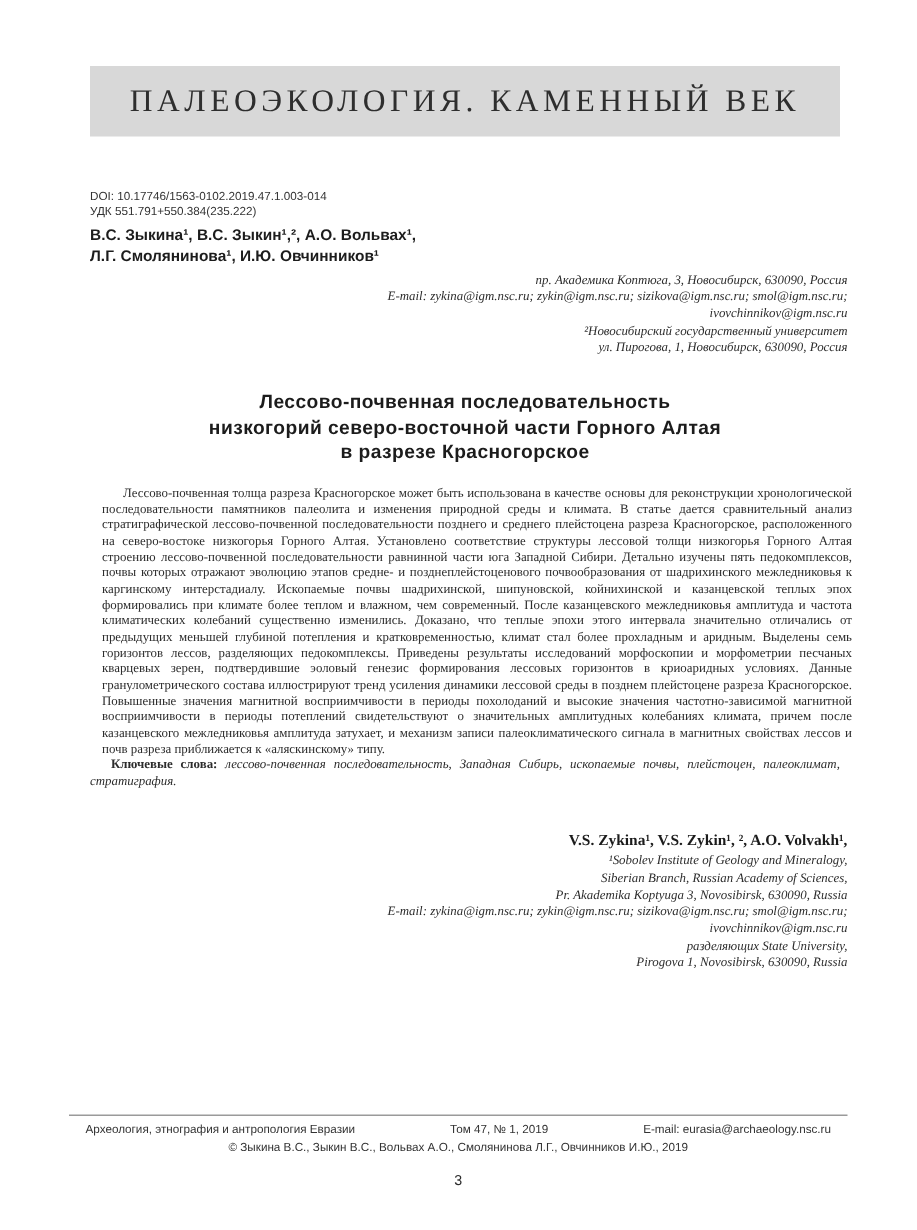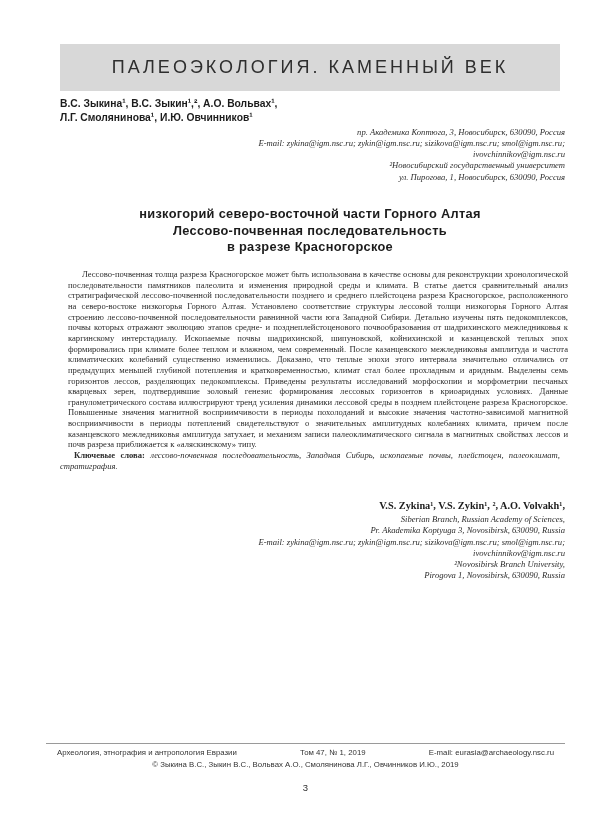--- a/index.html
+++ b/index.html
@@ -12,22 +12,22 @@
     overflow:hidden;
   }
   
   .banner{
     margin:44px 51px 0 60px;
     height:47px;
     background:#d8d8d8;
     display:flex;align-items:center;justify-content:center;
   }
   .banner .banner-title{
-    font-family:Liberation Sans, sans-serif;
-    font-size:18px;
+    font-family:Liberation Serif, serif;
+    font-size:21px;
     letter-spacing:3px;
     color:#2e2e2e;
     white-space:nowrap;
   }
   
   .meta{
     margin:35px 51px 0 60px;
     font-family:"Liberation Sans",sans-serif;
     font-size:7.8px;line-height:9.6px;color:#333;
   }
@@ -109,56 +109,61 @@
 </style>
 </head>
 <body>
 
 <div class="page">
 
   <header class="banner" style="background: rgb(216, 216, 216);">
     <span class="banner-title" style="color: rgb(46, 46, 46);">ПАЛЕОЭКОЛОГИЯ. КАМЕННЫЙ ВЕК</span>
   </header>
 
+  <div class="meta">
+    <div>DOI: 10.17746/1563-0102.2019.47.1.003-014</div>
+    <div>УДК 551.791+550.384(235.222)</div>
+  </div>
 
   <div class="authors-ru">
     <div>В.С. Зыкина¹, В.С. Зыкин¹,², А.О. Вольвах¹,</div>
     <div>Л.Г. Смолянинова¹, И.Ю. Овчинников¹</div>
   </div>
 
   <div class="affil">
     <div>пр. Академика Коптюга, 3, Новосибирск, 630090, Россия</div>
     <div>E-mail: zykina@igm.nsc.ru; zykin@igm.nsc.ru; sizikova@igm.nsc.ru; smol@igm.nsc.ru;</div>
     <div>ivovchinnikov@igm.nsc.ru</div>
     <div>²Новосибирский государственный университет</div>
     <div>ул. Пирогова, 1, Новосибирск, 630090, Россия</div>
   </div>
 
   <h1 class="article-title">
+    <div>Лессово-почвенная последовательность</div>
     <div>низкогорий северо-восточной части Горного Алтая</div>
-    <div>Лессово-почвенная последовательность</div>
     <div>в разрезе Красногорское</div>
   </h1>
 
   <div class="abstract">
     <p>Лессово-почвенная толща разреза Красногорское может быть использована в качестве основы для реконструкции хронологической последовательности памятников палеолита и изменения природной среды и климата. В статье дается сравнительный анализ стратиграфической лессово-почвенной последовательности позднего и среднего плейстоцена разреза Красногорское, расположенного на северо-востоке низкогорья Горного Алтая. Установлено соответствие структуры лессовой толщи низкогорья Горного Алтая строению лессово-почвенной последовательности равнинной части юга Западной Сибири. Детально изучены пять педокомплексов, почвы которых отражают эволюцию этапов средне- и позднеплейстоценового почвообразования от шадрихинского межледниковья к каргинскому интерстадиалу. Ископаемые почвы шадрихинской, шипуновской, койнихинской и казанцевской теплых эпох формировались при климате более теплом и влажном, чем современный. После казанцевского межледниковья амплитуда и частота климатических колебаний существенно изменились. Доказано, что теплые эпохи этого интервала значительно отличались от предыдущих меньшей глубиной потепления и кратковременностью, климат стал более прохладным и аридным. Выделены семь горизонтов лессов, разделяющих педокомплексы. Приведены результаты исследований морфоскопии и морфометрии песчаных кварцевых зерен, подтвердившие эоловый генезис формирования лессовых горизонтов в криоаридных условиях. Данные гранулометрического состава иллюстрируют тренд усиления динамики лессовой среды в позднем плейстоцене разреза Красногорское. Повышенные значения магнитной восприимчивости в периоды похолоданий и высокие значения частотно-зависимой магнитной восприимчивости в периоды потеплений свидетельствуют о значительных амплитудных колебаниях климата, причем после казанцевского межледниковья амплитуда затухает, и механизм записи палеоклиматического сигнала в магнитных свойствах лессов и почв разреза приближается к «аляскинскому» типу.</p>
   </div>
 
   <p class="keywords"><span class="kw-label">Ключевые слова:</span> <span class="kw-text">лессово-почвенная последовательность, Западная Сибирь, ископаемые почвы, плейстоцен, палеоклимат, стратиграфия.</span></p>
 
   <div class="authors-en">
     <div>V.S. Zykina¹, V.S. Zykin¹, ², A.O. Volvakh¹,</div>
   </div>
 
   <div class="affil affil-en">
+    <div>¹Sobolev Institute of Geology and Mineralogy,</div>
     <div>Siberian Branch, Russian Academy of Sciences,</div>
     <div>Pr. Akademika Koptyuga 3, Novosibirsk, 630090, Russia</div>
     <div>E-mail: zykina@igm.nsc.ru; zykin@igm.nsc.ru; sizikova@igm.nsc.ru; smol@igm.nsc.ru;</div>
     <div>ivovchinnikov@igm.nsc.ru</div>
-    <div>²Novosibirsk Branch University,</div>
+    <div>разделяющих State University,</div>
     <div>Pirogova 1, Novosibirsk, 630090, Russia</div>
   </div>
 
   <footer class="footer">
     <div class="footer-rule" style="border-top-color: rgb(154, 154, 154);"></div>
     <div class="footer-row">
       <span>Археология, этнография и антропология Евразии</span>
       <span>Том 47,  № 1,  2019</span>
       <span>E-mail: eurasia@archaeology.nsc.ru</span>
     </div>

